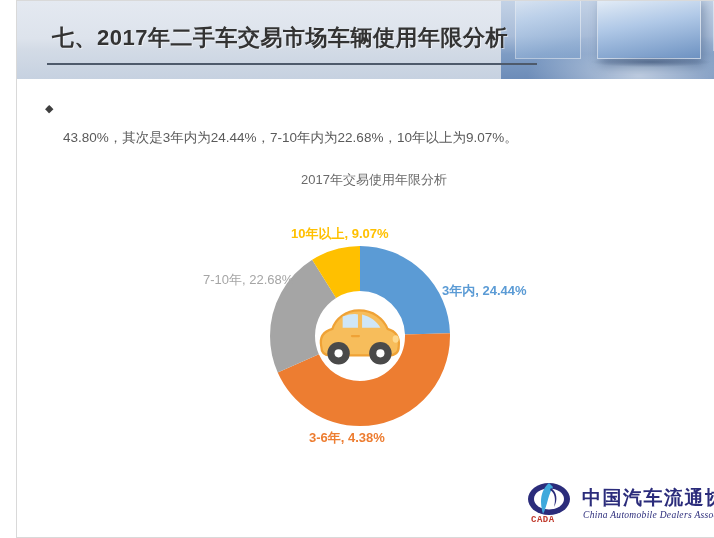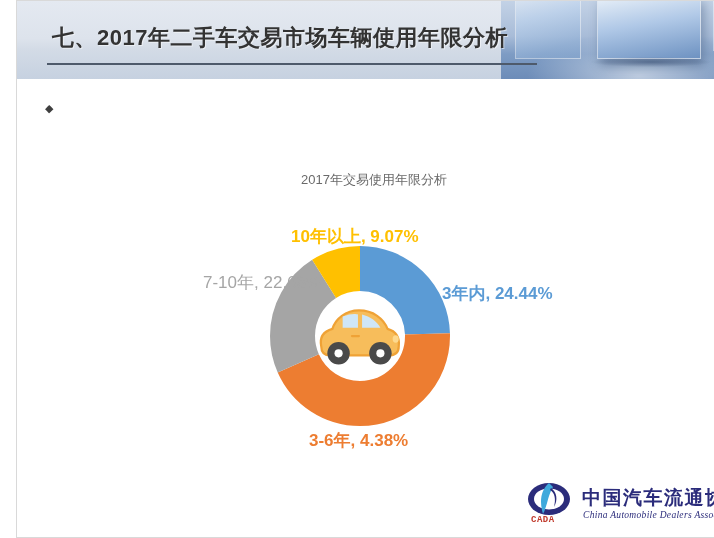--- a/index.html
+++ b/index.html
@@ -124,21 +124,21 @@
   }
   #donut-wrap {
     position: absolute;
     left: 253px; top: 85px;
     width: 180px; height: 180px;
   }
   #donut-svg { display: block; }
 
   .slice-label {
     position: absolute;
-    font-size: 17px;
+    font-size: 13px;
     font-weight: bold;
     white-space: nowrap;
   }
   #label-10plus { left: 274px; top: 64px;  color: #FFC000; }
   #label-3in    { left: 425px; top: 121px; color: #5B9BD5; }
   #label-710    { left: 186px; top: 110px; color: #A5A5A5; font-weight: normal; }
   #label-36     { left: 292px; top: 268px; color: #ED7D31; }
 
   
   #footer-logo {
@@ -195,20 +195,23 @@
       <div id="cube-shadow"></div>
     </div>
     <div id="title">七、2017年二手车交易市场车辆使用年限分析</div>
     <div id="title-rule"></div>
   </div>
 
   <div id="body-block">
     <div class="body-line">
       <span id="bullet-icon">◆</span>
     </div>
+    <div class="body-line" id="body-line2">
+      <span>43.80%，其次是3年内为24.44%，7-10年内为22.68%，10年以上为9.07%。</span>
+    </div>
   </div>
 
   <div id="chart-area">
 
     <div id="chart-title">2017年交易使用年限分析</div>
 
     <div id="donut-wrap">
       <svg id="donut-svg" width="180" height="180" viewBox="0 0 180 180">
 
         <g transform="rotate(-90 90 90)" fill="none" stroke-width="45">

